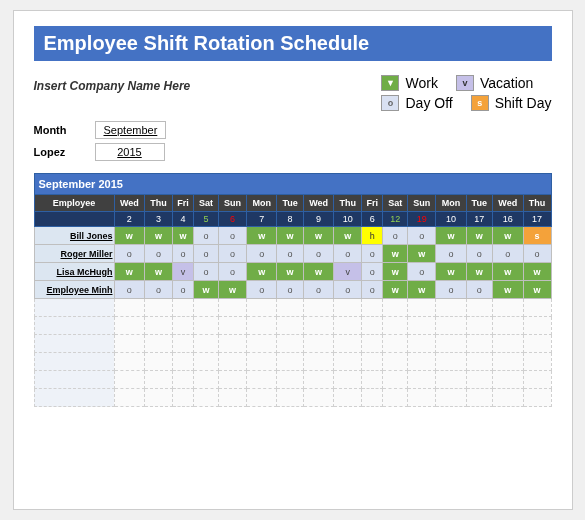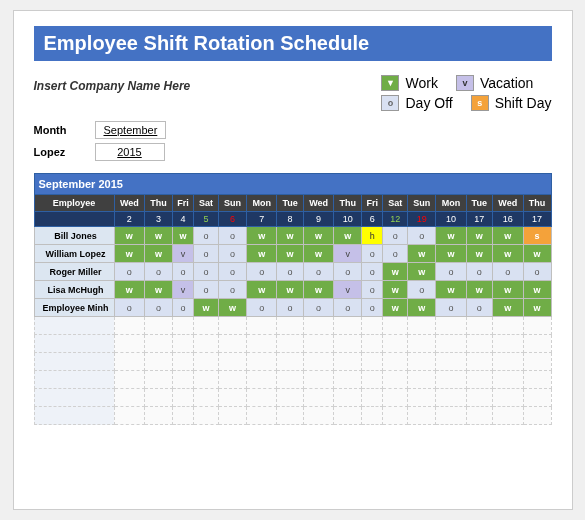--- a/index.html
+++ b/index.html
@@ -135,23 +135,24 @@
     .data-row td {
       border: 1px solid #bfbfbf;
       text-align: center;
       padding: 2px 1px;
       height: 18px;
       font-size: 9px;
     }
     .data-row td.emp-name {
       background: #dce6f1;
       font-weight: bold;
-      text-align: center;
+      text-align: right;
       padding-left: 4px;
       font-size: 9px;
+      text-decoration: underline;
     }
     .data-row td.w { background: #70ad47; color: white; font-weight: bold; }
     .data-row td.o { background: #d9e1f2; color: #555; }
     .data-row td.v { background: #c5c0e8; color: #444; }
     .data-row td.s { background: #f4a23a; color: white; font-weight: bold; }
     .data-row td.h { background: #ffff00; color: #333; }
 
     .empty-row td {
       border: 1px dashed #d0d0d0;
       height: 18px;
@@ -272,39 +273,20 @@
             <td class="w">w</td>
             <td class="h">h</td>
             <td class="o">o</td>
             <td class="o">o</td>
             <td class="w">w</td>
             <td class="w">w</td>
             <td class="w">w</td>
             <td class="s">s</td>
           </tr>
           <tr class="data-row">
-            <td class="emp-name">William Lopez</td>
-            <td class="w">w</td>
-            <td class="w">w</td>
-            <td class="v">v</td>
-            <td class="o">o</td>
-            <td class="o">o</td>
-            <td class="w">w</td>
-            <td class="w">w</td>
-            <td class="w">w</td>
-            <td class="v">v</td>
-            <td class="o">o</td>
-            <td class="o">o</td>
-            <td class="w">w</td>
-            <td class="w">w</td>
-            <td class="w">w</td>
-            <td class="w">w</td>
-            <td class="w">w</td>
-          </tr>
-          <tr class="data-row">
             <td class="emp-name">Roger Miller</td>
             <td class="o">o</td>
             <td class="o">o</td>
             <td class="o">o</td>
             <td class="o">o</td>
             <td class="o">o</td>
             <td class="o">o</td>
             <td class="o">o</td>
             <td class="o">o</td>
             <td class="o">o</td>

